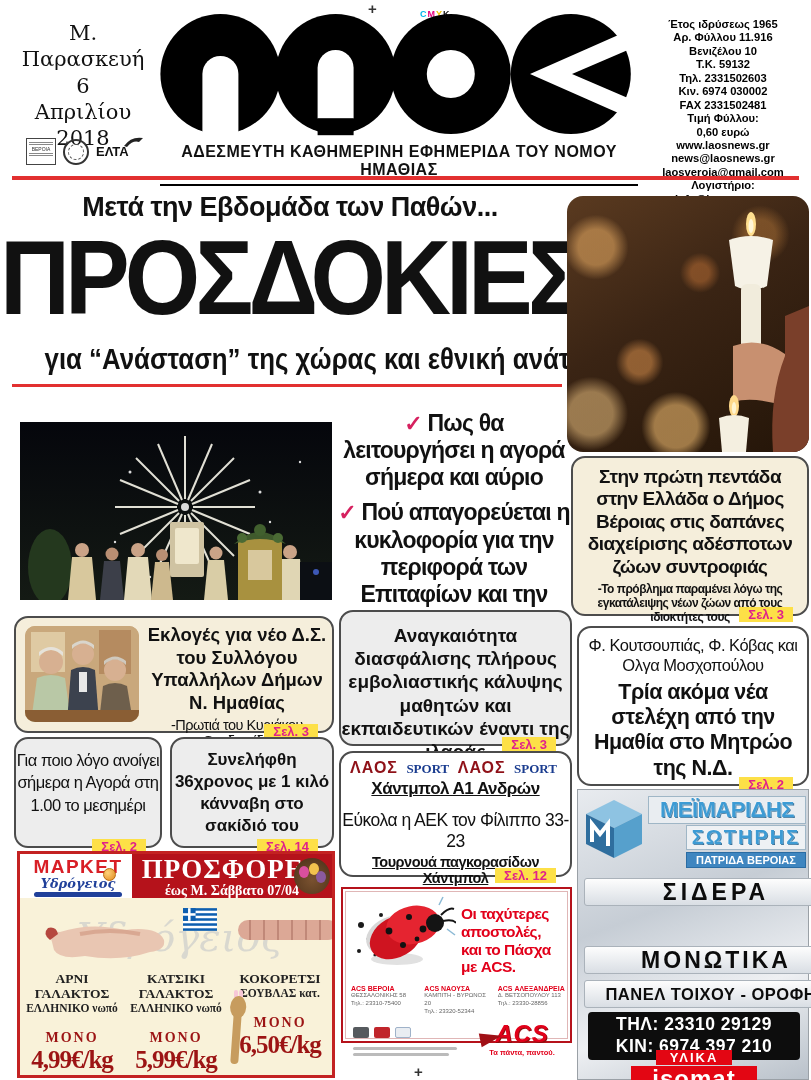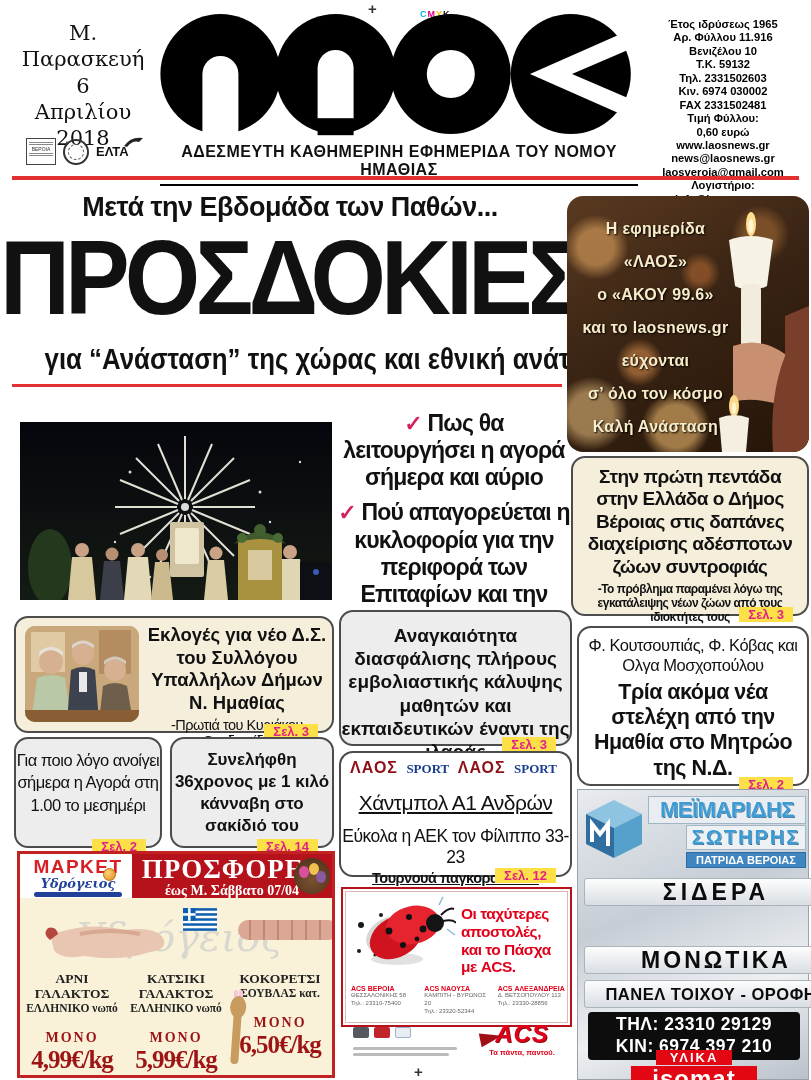--- a/index.html
+++ b/index.html
@@ -86,21 +86,21 @@
   .arrest-box { left:170px; top:737px; width:164px; height:111px; padding-top:10px; text-align:center; }
   .arrest-box .t { font-size:17px; font-weight:bold; line-height:1.3; }
 
   
   .sport-box { left:339px; top:751px; width:233px; height:126px; text-align:center; padding-top:6px; }
   .sport-logo { font-weight:bold; }
   .sport-logo .laos { color:#8f1118; font-size:16px; letter-spacing:1px; }
   .sport-logo .sport { color:#1a3c8f; font-family:"Liberation Serif", serif; font-size:13px; margin:0 4px; }
   .sport-l { letter-spacing:-.5px; }
   .sport-u { text-decoration:underline; }
-  .sport-box .l0 { font-size:21px; font-weight:normal; margin-top:14px; }
+  .sport-box .l0 { font-size:17px; font-weight:bold; margin-top:2px; }
   .sport-box .l1 { font-size:17.5px; margin-top:11px; }
   .sport-box .l2 { font-size:14.5px; font-weight:bold; margin-top:2px; }
   .sport-box .l3 { font-size:16.5px; margin-top:1px; }
 
   
   .market-ad { left:17px; top:851px; width:318px; height:227px; border:3px solid #c32222;
     background:#f9f2d9; overflow:hidden; }
   .market-head { position:absolute; left:0; top:0; width:100%; height:44px; background:#fff; }
   .market-brand { position:absolute; left:6px; top:2px; width:104px; text-align:center; }
   .market-brand .b { color:#d81f26; font-weight:bold; font-size:19px; letter-spacing:1.5px; }
@@ -128,21 +128,21 @@
   .prod .m { color:#9c1414; font-weight:bold; font-size:14px; letter-spacing:2px; margin-top:16px; }
   .prod .p { color:#9c1414; font-weight:bold; font-size:25px; letter-spacing:-1px; margin-top:0px; }
   .spoon { position:absolute; left:212px; top:158px; width:8px; height:52px; background:#c79c5e;
     border-radius:4px; transform:rotate(4deg); }
   .spoon::before { content:""; position:absolute; top:-16px; left:-4px; width:16px; height:22px;
     background:#c79c5e; border-radius:50%; }
   .bunny-ears { position:absolute; left:214px; top:136px; width:4px; height:10px; background:#f7c8d8;
     border-radius:3px; box-shadow:5px 0 0 #f7c8d8; }
 
   
-  .acs-ad { left:341px; top:887px; width:231px; height:140px; border:2px solid #b5121b;
+  .acs-ad { left:341px; top:887px; width:231px; height:156px; border:2px solid #b5121b;
     box-shadow:inset 0 0 0 2px #fff, inset 0 0 0 3px #e0b6b6; background:#fff; }
   .acs-tag { position:absolute; left:118px; top:16px; width:104px; color:#e2001a;
     font-weight:bold; font-size:15.5px; line-height:1.15; letter-spacing:-.5px; }
   .acs-bug { position:absolute; left:8px; top:6px; }
   .acs-branches { position:absolute; left:8px; top:96px; width:214px; display:flex; gap:6px; }
   .acs-branch { flex:1; }
   .acs-branch .n { color:#e2001a; font-weight:bold; font-size:7px; }
   .acs-branch .a, .acs-branch .p { color:#666; font-size:6px; line-height:1.3; }
   .acs-pay { position:absolute; left:10px; top:138px; display:flex; gap:5px; }
   .acs-pay i { display:block; width:16px; height:11px; border-radius:2px; }
@@ -357,29 +357,20 @@
       <span>Πως θα λειτουργήσει η αγορά σήμερα και αύριο</span>
     </div>
     <div class="bullet">
       <span class="check">✓</span>
       <span>Πού απαγορεύεται η κυκλοφορία για την περιφορά των Επιταφίων και την τελετή της Ανάστασης</span>
     </div>
     <span class="badge-filled">Σελ. 2, 20</span>
   </div>
 
   <div class="abs candle-ad">
-    <div class="candle-lines">
-      <div>Η εφημερίδα «ΛΑΟΣ»</div>
-      <div>ο «ΑΚΟΥ 99.6»</div>
-      <div>και το laosnews.gr</div>
-      <div>εύχονται</div>
-      <div>σ’ όλο τον κόσμο</div>
-      <div>Καλή Ανάσταση</div>
-      <div>&amp; Καλό Πάσχα</div>
-    </div>
     <svg class="candle-svg" width="120" height="256" viewBox="0 0 120 256">
       <ellipse cx="62" cy="28" rx="5" ry="12" fill="#ffdf8f"></ellipse>
       <ellipse cx="62" cy="30" rx="2.5" ry="7" fill="#fff6d8"></ellipse>
       <path d="M40 44 Q62 36 84 44 L78 90 Q62 98 46 90 Z" fill="#f6f2e6"></path>
       <rect x="52" y="88" width="20" height="80" rx="6" fill="#f1ecdc"></rect>
       <path d="M44 150 Q70 140 96 158 L96 210 Q64 200 44 206 Z" fill="#c89070"></path>
       <path d="M96 120 L120 110 L120 256 L84 256 Q80 200 96 160 Z" fill="#7a3f2a"></path>
       <ellipse cx="45" cy="210" rx="5" ry="11" fill="#ffd98a"></ellipse>
       <ellipse cx="45" cy="212" rx="2.2" ry="6" fill="#fff4d0"></ellipse>
       <path d="M30 222 Q45 216 60 222 L57 256 L33 256 Z" fill="#f4efe0"></path>

